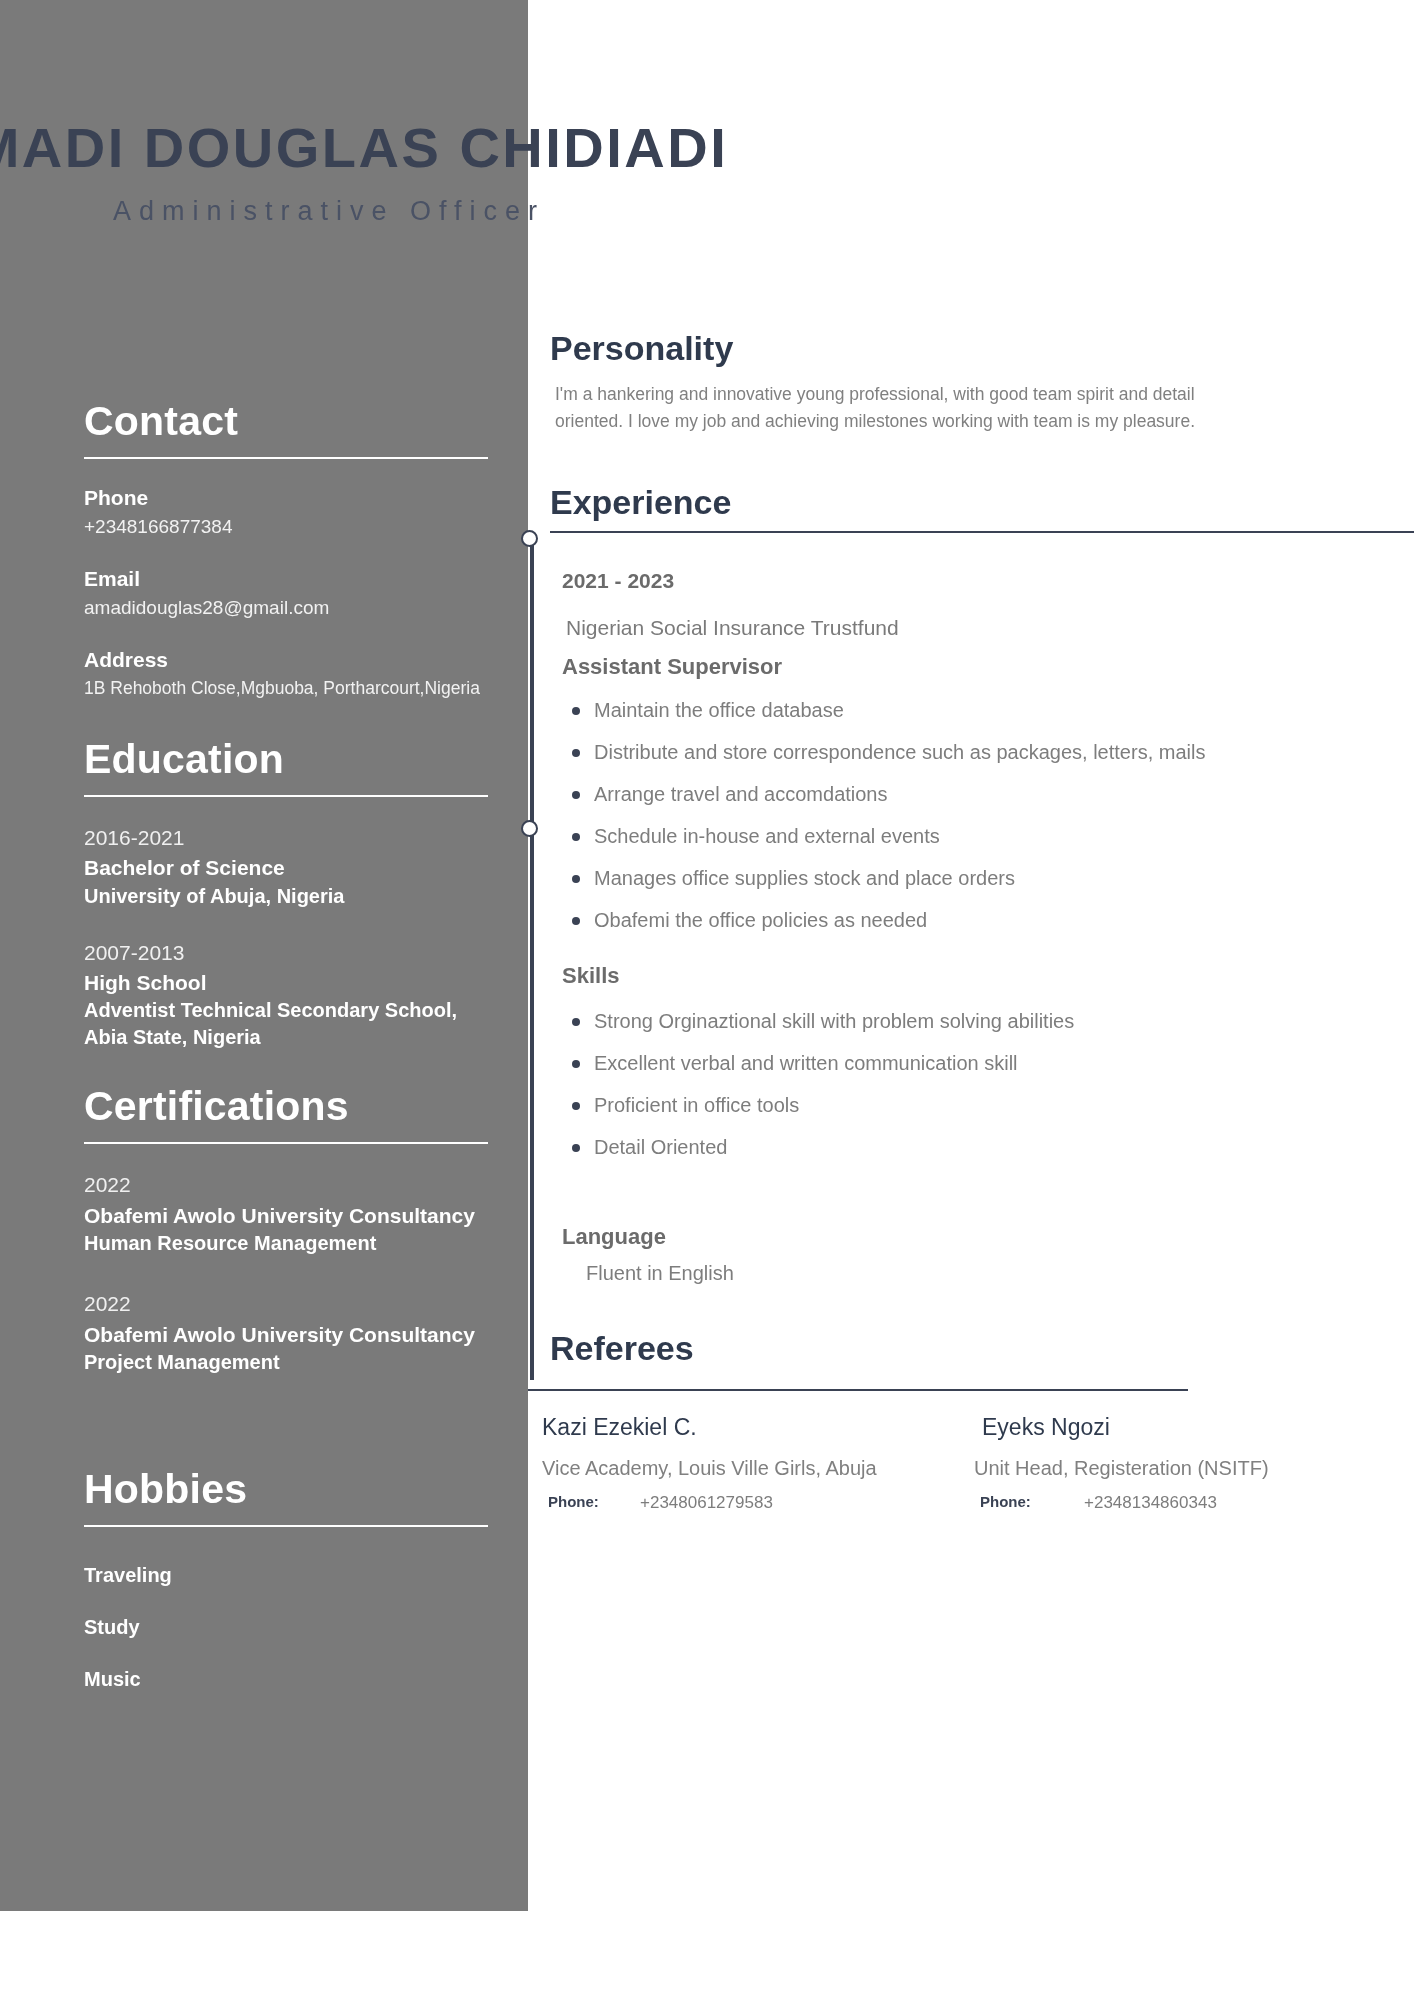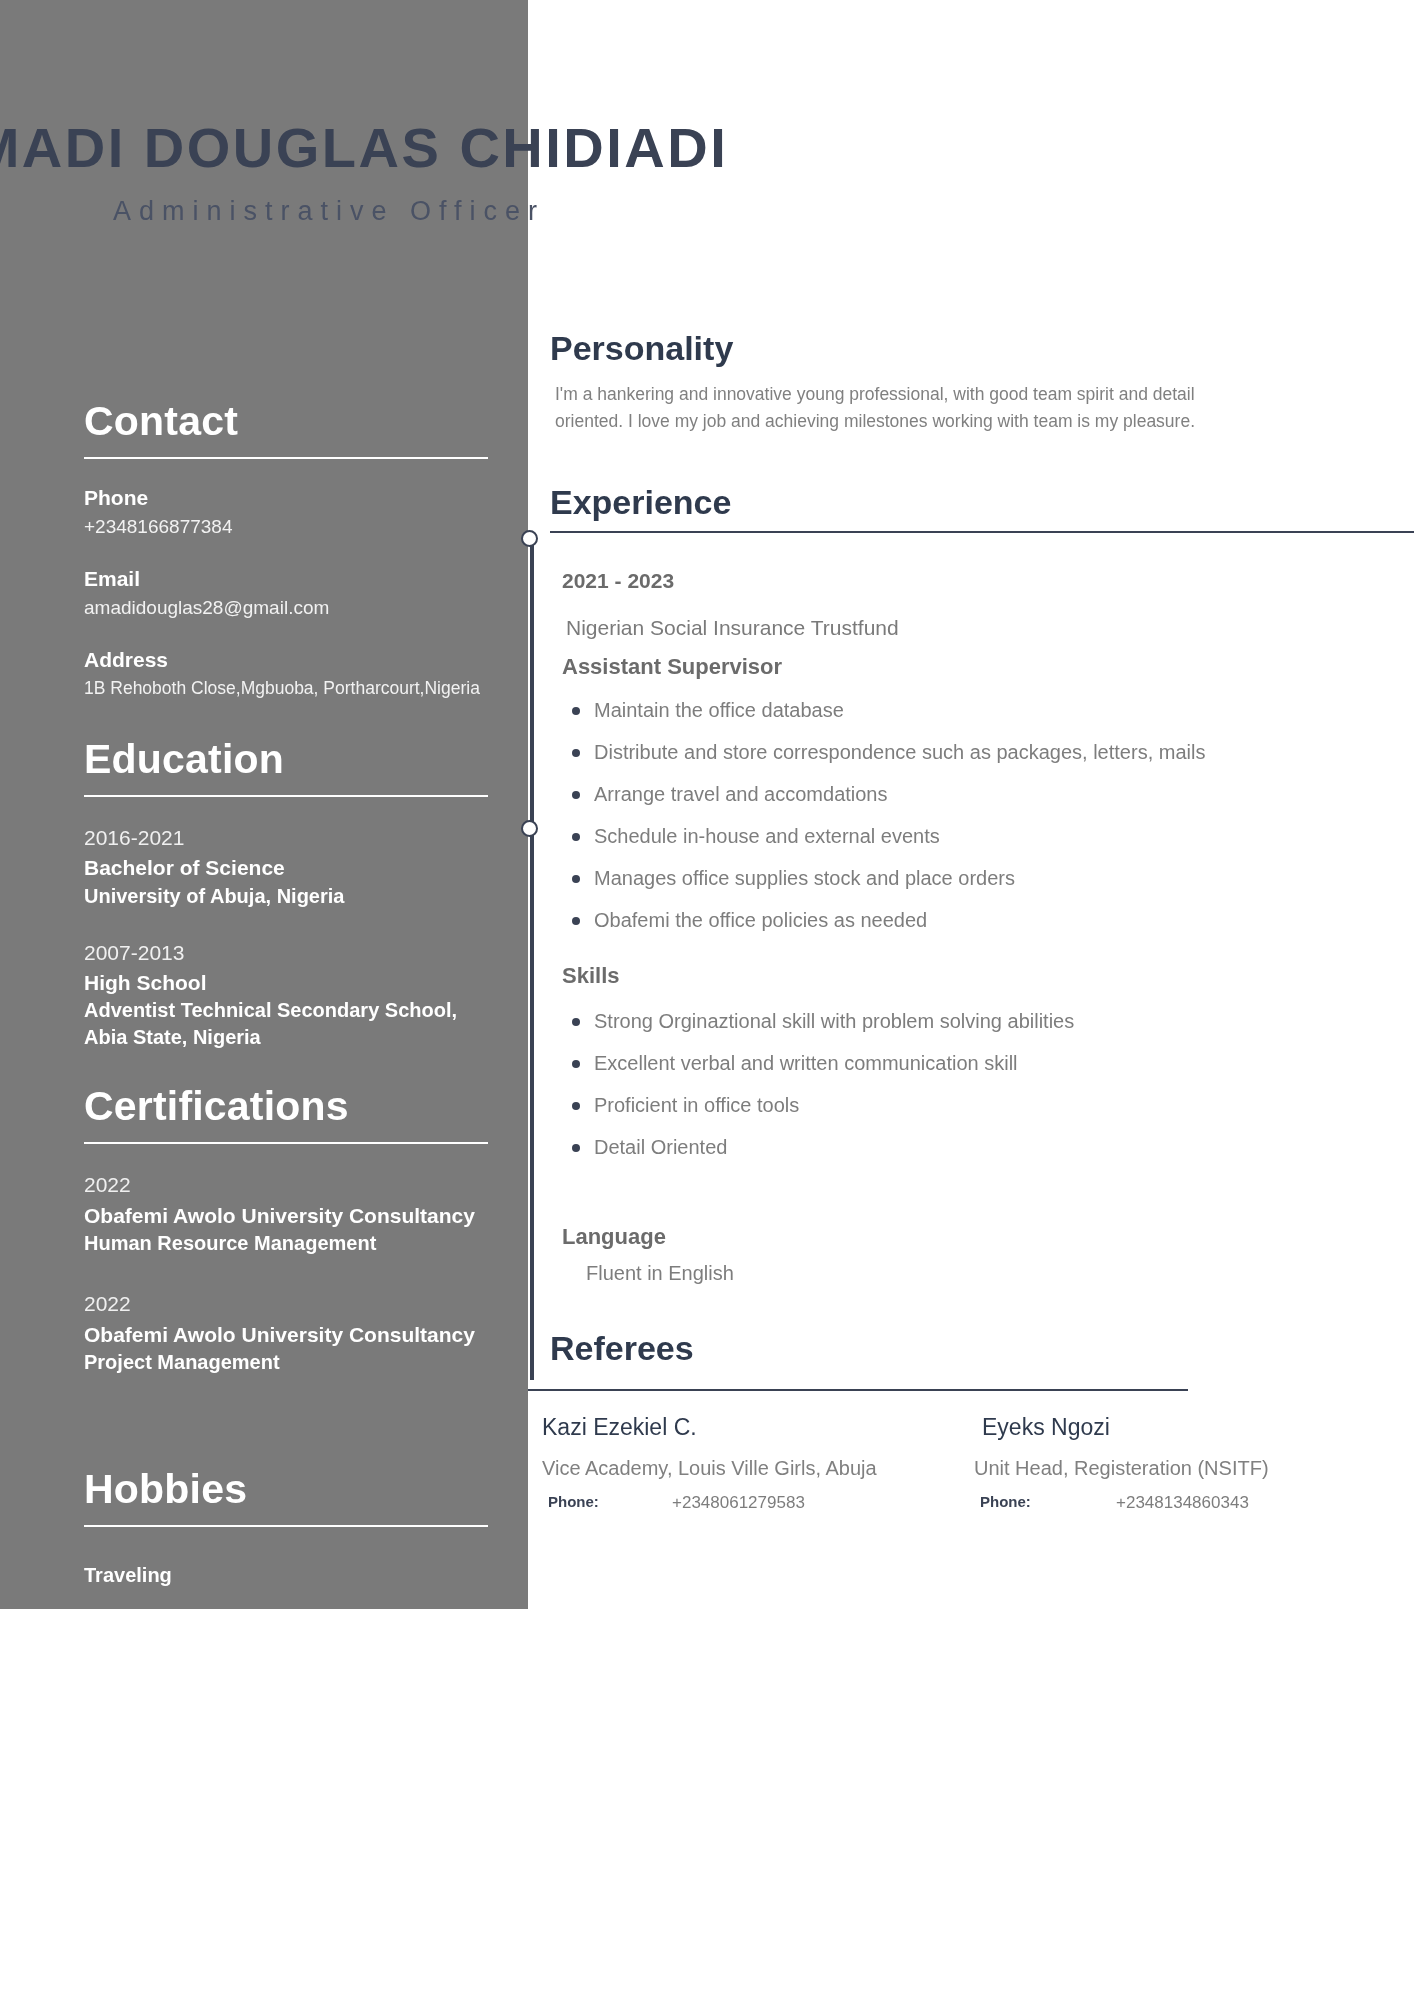--- a/index.html
+++ b/index.html
@@ -22,21 +22,21 @@
     height: 2000px;
     background: #ffffff;
   }
 
   
   .sidebar {
     position: absolute;
     left: 0;
     top: 0;
     width: 528px;
-    height: 1609px;
+    height: 1911px;
     background: #7a7a7a;
     box-sizing: border-box;
     padding: 0 40px 0 84px;
   }
 
   .side-section { margin-bottom: 0; }
 
   .side-title {
     color: #ffffff;
     font-size: 41px;
@@ -271,21 +271,20 @@
   .ref-role {
     color: #808080;
     font-size: 20px;
     margin: 12px 0 0 0;
     line-height: 1.3;
   }
   .ref-phone-row {
     display: flex;
     margin-top: 12px;
     padding-left: 6px;
-    gap: 32px;
   }
   .ref-phone-label {
     color: #3a4254;
     font-size: 15px;
     font-weight: bold;
     width: 92px;
   }
   .ref-phone-value {
     color: #7d7d7d;
     font-size: 17px;

